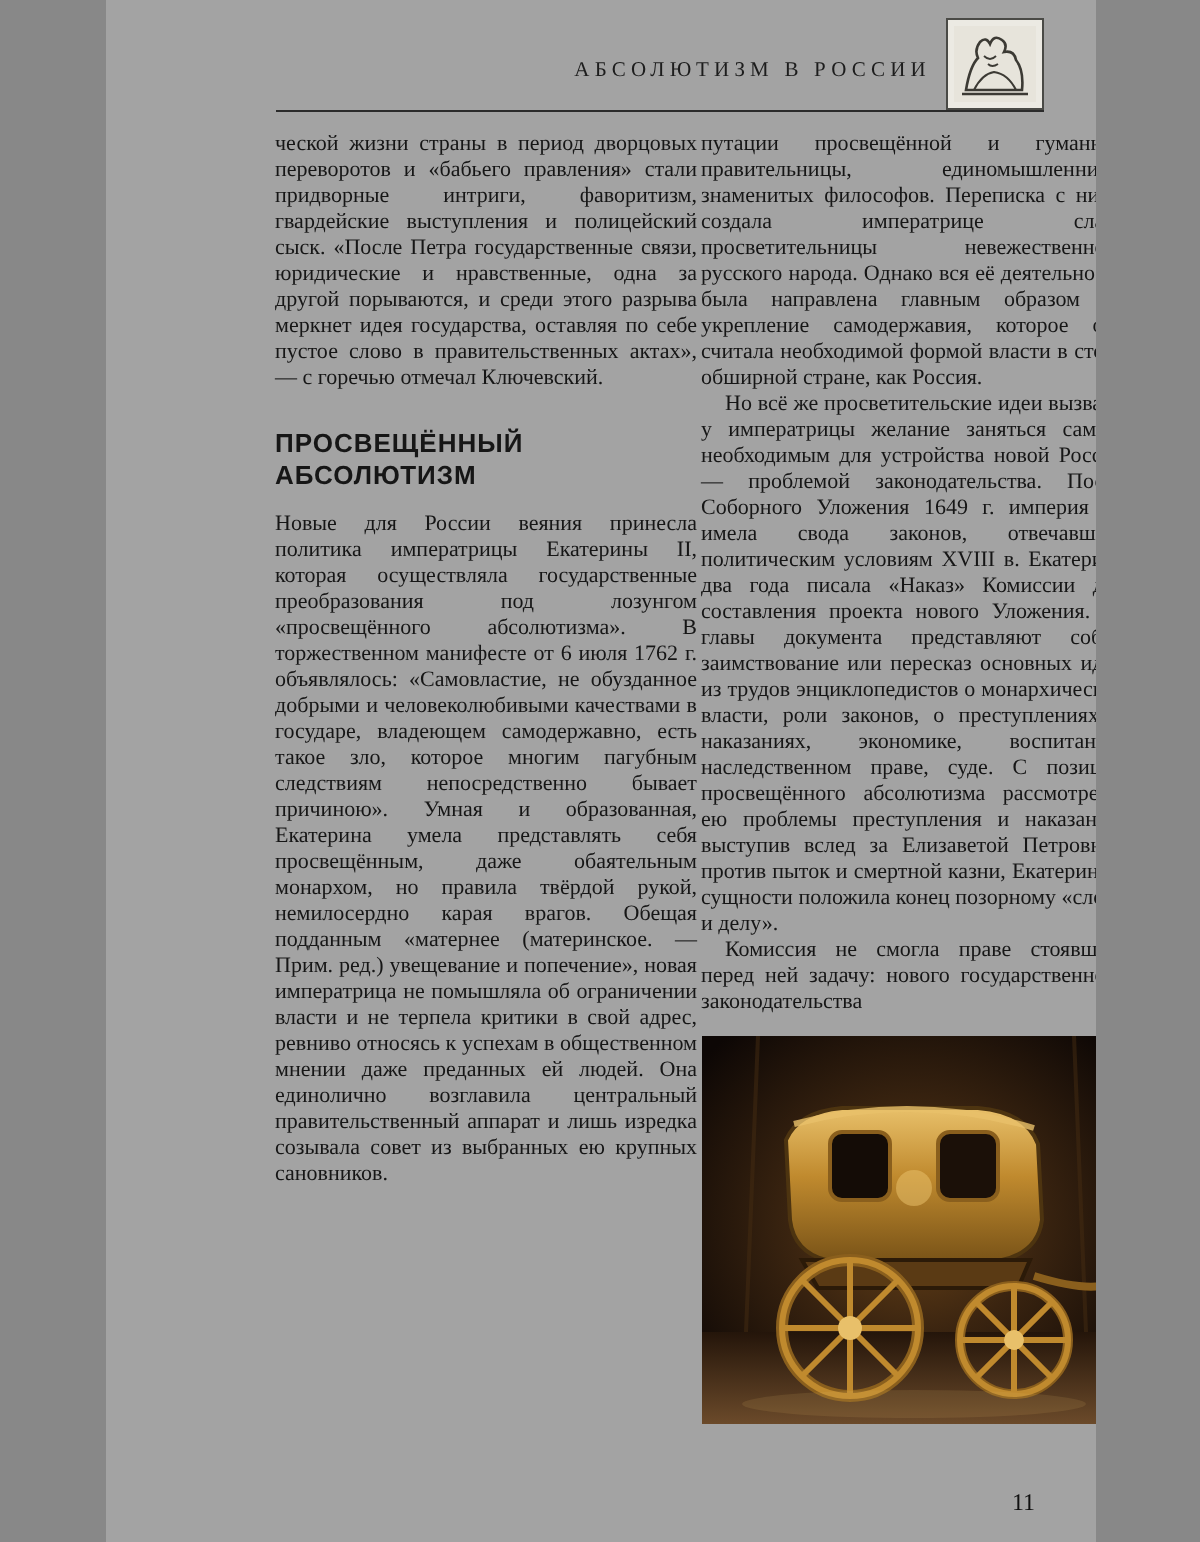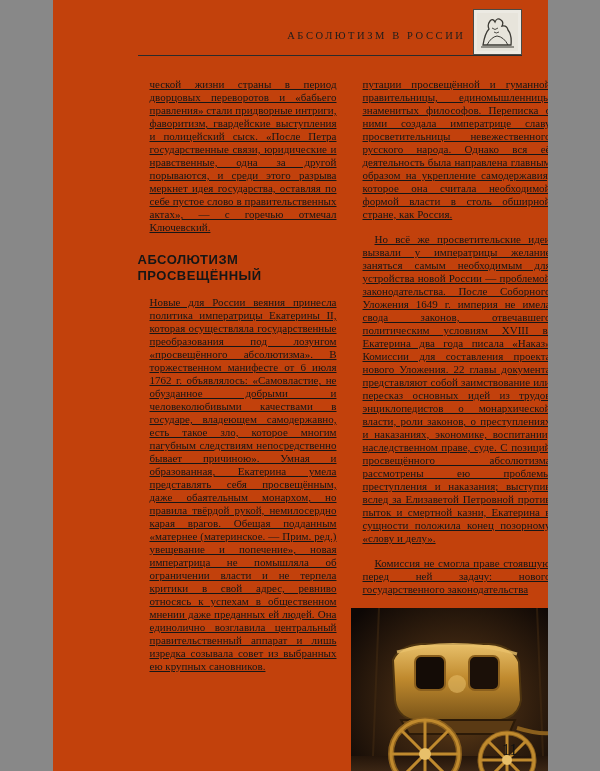--- a/index.html
+++ b/index.html
@@ -1,19 +1,19 @@
 <!DOCTYPE html>
 <html><head>
 <meta charset="utf-8">
 <style>
   html,body{margin:0;padding:0;background:#888;}
   .page{
     position:relative;
     width:495px;height:771px;
-    background:#c2410c;
+    background:#a3a3a3;
     font-family:"Liberation Serif", serif;
     color:#161616;
     overflow:hidden;
     margin:0 auto;
     box-sizing:border-box;
   }
   
   .running-head{
     position:absolute;top:30px;left:85px;right:82px;
     text-align:right;
@@ -34,21 +34,21 @@
     border-top:1.2px solid #2b2b2b;
   }
   
   .col{
     position:absolute;top:66px;
     font-size:11px;line-height:13px;
     text-align:justify;
   }
   .col-left{left:85px;width:211px;}
   .col-right{left:298px;width:212px;}
-  .para{margin:12px;text-indent:12px;text-decoration:underline;}
+  .para{margin:0;text-indent:12px;}
   .para.flush{text-indent:0;}
   .section-heading{
     font-family:"Liberation Sans", sans-serif;
     font-weight:bold;
     font-size:13px;line-height:16px;
     letter-spacing:0.5px;
     margin:18px 0 10px 0;
     text-align:left;
   }
   .section-heading span{display:block;}
@@ -67,21 +67,21 @@
     font-family:"Liberation Sans", sans-serif;
     font-weight:bold;
     font-size:8.5px;line-height:10.5px;
     text-align:left;
     color:#111;
   }
   
   .page-number{
     position:absolute;
     bottom:12px;right:30px;
-    font-size:16px;
+    font-size:12px;
     color:#111;
   }
 </style>
 </head>
 <body>
 
 <div class="page">
 
   <div class="running-head">АБСОЛЮТИЗМ В РОССИИ</div>
   <div class="emblem">
@@ -91,22 +91,22 @@
       <path d="M10 32 Q14 24 20 23 Q27 24 31 32" fill="none" stroke="#3c3a34" stroke-width="1"></path>
       <path d="M15 15 q3 3 6 0 M17 19 q2 2 5 0" fill="none" stroke="#3c3a34" stroke-width="0.9"></path>
       <line x1="4" y1="34" x2="37" y2="34" stroke="#3c3a34" stroke-width="1.2"></line>
     </svg>
   </div>
   <div class="header-rule"></div>
 
   <div class="col col-left">
     <p class="para flush">ческой жизни страны в период дворцовых переворотов и «бабьего правления» стали придворные интриги, фаворитизм, гвардейские выступления и полицейский сыск. «После Петра государственные связи, юридические и нравственные, одна за другой порываются, и среди этого разрыва меркнет идея государства, оставляя по себе пустое слово в правительственных актах», — с горечью отмечал Ключевский.</p>
     <h2 class="section-heading">
+      <span>ПРОСВЕЩЁННЫЙ</span>
       <span>АБСОЛЮТИЗМ</span>
-      <span>ПРОСВЕЩЁННЫЙ</span>
     </h2>
     <p class="para flush">Новые для России веяния принесла политика императрицы Екатерины II, которая осуществляла государственные преобразования под лозунгом «просвещённого абсолютизма». В торжественном манифесте от 6 июля 1762 г. объявлялось: «Самовластие, не обузданное добрыми и человеколюбивыми качествами в государе, владеющем самодержавно, есть такое зло, которое многим пагубным следствиям непосредственно бывает причиною». Умная и образованная, Екатерина умела представлять себя просвещённым, даже обаятельным монархом, но правила твёрдой рукой, немилосердно карая врагов. Обещая подданным «матернее (материнское. — Прим. ред.) увещевание и попечение», новая императрица не помышляла об ограничении власти и не терпела критики в свой адрес, ревниво относясь к успехам в общественном мнении даже преданных ей людей. Она единолично возглавила центральный правительственный аппарат и лишь изредка созывала совет из выбранных ею крупных сановников.</p>
   </div>
 
   <div class="col col-right">
     <p class="para flush">путации просвещённой и гуманной правительницы, единомышленницы знаменитых философов. Переписка с ними создала императрице славу просветительницы невежественного русского народа. Однако вся её деятельность была направлена главным образом на укрепление самодержавия, которое она считала необходимой формой власти в столь обширной стране, как Россия.</p>
     <p class="para">Но всё же просветительские идеи вызвали у императрицы желание заняться самым необходимым для устройства новой России — проблемой законодательства. После Соборного Уложения 1649 г. империя не имела свода законов, отвечавшего политическим условиям XVIII в. Екатерина два года писала «Наказ» Комиссии для составления проекта нового Уложения. 22 главы документа представляют собой заимствование или пересказ основных идей из трудов энциклопедистов о монархической власти, роли законов, о преступлениях и наказаниях, экономике, воспитании, наследственном праве, суде. С позиций просвещённого абсолютизма рассмотрены ею проблемы преступления и наказания; выступив вслед за Елизаветой Петровной против пыток и смертной казни, Екатерина в сущности положила конец позорному «слову и делу».</p>
     <p class="para">Комиссия не смогла праве стоявшую перед ней задачу: нового государственного законодательства</p>
 
     <div class="photo">

